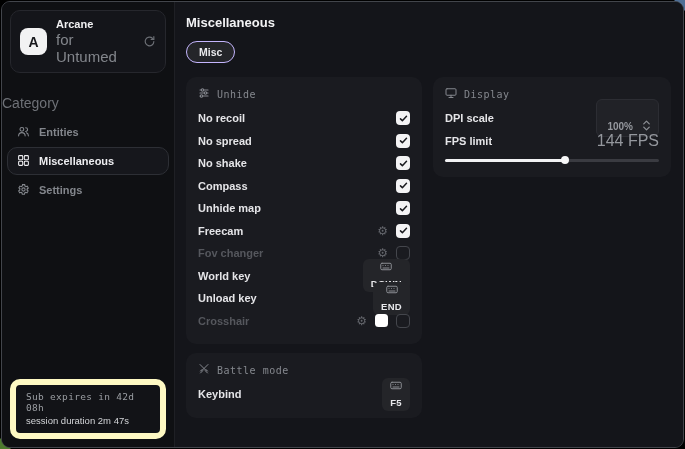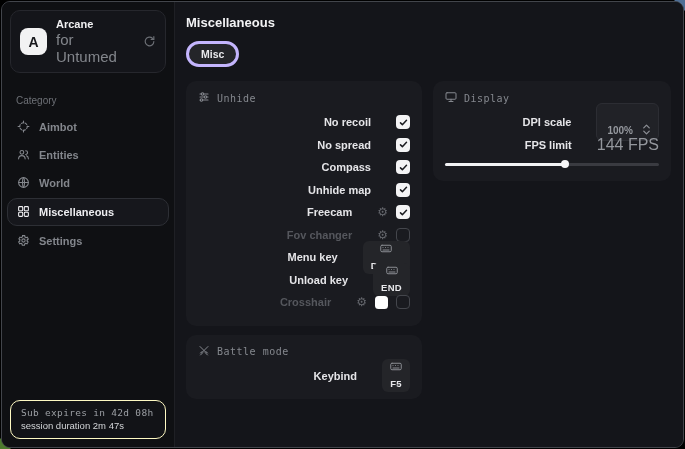--- a/index.html
+++ b/index.html
@@ -36,66 +36,66 @@
     width:27px; height:27px; border-radius:8px;
     background:#f2f2f3; color:#17181c;
     font-weight:bold; font-size:14px;
     display:flex; align-items:center; justify-content:center;
     flex:0 0 27px;
   }
   .logo-text { flex:1; line-height:1.15; }
   .logo-title { font-size:11px; font-weight:bold; color:#f0f0f2; }
   .logo-sub { font-size:15px; color:#83868c; }
   .icon-btn { color:#6b6e74; display:flex; align-items:center; }
-  .cat-label { font-size:10px; color:#6e7177; margin:14px 14px 7px; }
+  .cat-label { font-size:14px; color:#6e7177; margin:14px 0 7px; }
   .nav { display:flex; flex-direction:column; }
   .nav-item {
     height:26px; margin:1px 5px; padding:0 9px;
     display:flex; align-items:center; gap:9px;
     color:#83868c; font-size:11px; font-weight:600;
     border:1px solid transparent; border-radius:10px;
   }
   .nav-item svg { flex:0 0 13px; }
   .nav-item.active {
     color:#ededf0; background:#16171c;
     border-color:#2d2f35; height:28px;
   }
   .sidebar-spacer { flex:1; }
   .sub-card {
     margin:8px; padding:6px 10px 7px;
-    border:1px solid #fef9c3; border-radius:10px;
+    border:6px solid #fef9c3; border-radius:10px;
     background:#121317;
   }
   .sub-line1 { font-family:"DejaVu Sans Mono", monospace; font-size:9.5px; color:#9b9ea3; letter-spacing:0.3px; }
   .sub-line2 { font-size:9.5px; font-weight:normal; color:#d3d5d8; margin-top:2px; }
   
   .main { flex:1; padding:13px 14px 12px 11px; background:#14151a; }
   .page-title { font-size:13px; font-weight:bold; color:#f3f3f5; }
   .tabs { margin-top:11px; display:flex; gap:6px; }
   .tab {
-    background:#242529; border:3px solid #c4b5fd; border-radius:14px;
+    background:#242529; border:1px solid #c4b5fd; border-radius:14px;
     padding:4px 12px; font-size:10.5px; font-weight:600; color:#e9e9ec;
   }
   .columns { display:flex; gap:11px; margin-top:14px; align-items:flex-start; }
   .col { display:flex; flex-direction:column; gap:9px; }
   .col-left { width:236px; }
   .col-right { width:238px; }
   .panel {
     background:#1a1b20; border-radius:10px;
     padding:10px 12px 12px; width:100%;
   }
   .panel-head {
     display:flex; align-items:center; gap:7px;
     font-family:"DejaVu Sans Mono", monospace;
     font-size:10px; color:#85888e; letter-spacing:0.5px;
     margin-bottom:6px;
   }
   .panel-head svg { color:#85888e; }
   .row {
-    height:22.5px; display:flex; align-items:center; justify-content:flex-end;gap:25px;
+    height:22.5px; display:flex; align-items:center; justify-content:space-between;gap:25px;
   }
   .row-label { font-size:11px; font-weight:600; color:#e5e5e8; }
   .row.disabled .row-label { color:#55575d; }
   .controls { display:flex; align-items:center; gap:8px; }
   .gear { font-size:12px; color:#63656b; line-height:1; }
   .checkbox {
     width:14px; height:14px; border-radius:4px;
     display:flex; align-items:center; justify-content:center;
   }
   .checkbox.checked { background:#f4f4f5; }
@@ -140,53 +140,30 @@
         <svg width="13" height="13" viewBox="0 0 24 24" fill="none" stroke="currentColor" stroke-width="2.2" stroke-linecap="round">
           <path d="M20 12a8 8 0 1 1-2.3-5.7"></path>
             <path d="M20 3v5h-5"></path>
         </svg>
       </span>
     </div>
 
     <div class="cat-label">Category</div>
 
     <div class="nav">
-      <div class="nav-item">
-        <span>
-          <svg width="13" height="13" viewBox="0 0 24 24" fill="none" stroke="currentColor" stroke-width="2" stroke-linecap="round">
-            <circle cx="12" cy="12" r="7" stroke-dasharray="4 3"></circle>
-              <line x1="12" y1="2" x2="12" y2="5"></line>
-              <line x1="12" y1="19" x2="12" y2="22"></line>
-              <line x1="2" y1="12" x2="5" y2="12"></line>
-              <line x1="19" y1="12" x2="22" y2="12"></line>
-          </svg>
-        </span>
-        <span>Aimbot</span>
-      </div>
       <div class="nav-item">
         <span>
           <svg width="13" height="13" viewBox="0 0 24 24" fill="none" stroke="currentColor" stroke-width="2" stroke-linecap="round">
             <circle cx="9" cy="8" r="3.5"></circle>
               <path d="M3 20c0-3.3 2.7-6 6-6s6 2.7 6 6"></path>
               <path d="M16 5a3.5 3.5 0 0 1 0 7"></path>
               <path d="M17.5 14.5c2.1.8 3.5 2.9 3.5 5.5"></path>
           </svg>
         </span>
         <span>Entities</span>
-      </div>
-      <div class="nav-item">
-        <span>
-          <svg width="13" height="13" viewBox="0 0 24 24" fill="none" stroke="currentColor" stroke-width="2" stroke-linecap="round">
-            <circle cx="12" cy="12" r="9"></circle>
-              <line x1="3" y1="12" x2="21" y2="12"></line>
-              <path d="M12 3c2.5 2.5 2.5 15.5 0 18"></path>
-              <path d="M12 3c-2.5 2.5-2.5 15.5 0 18"></path>
-          </svg>
-        </span>
-        <span>World</span>
       </div>
       <div class="nav-item active">
         <span>
           <svg width="13" height="13" viewBox="0 0 24 24" fill="none" stroke="currentColor" stroke-width="2" stroke-linecap="round">
             <rect x="3" y="3" width="7.5" height="7.5" rx="1.5"></rect>
               <rect x="13.5" y="3" width="7.5" height="7.5" rx="1.5"></rect>
               <rect x="3" y="13.5" width="7.5" height="7.5" rx="1.5"></rect>
               <rect x="13.5" y="13.5" width="7.5" height="7.5" rx="1.5"></rect>
           </svg>
         </span>
@@ -252,20 +229,30 @@
             <span class="row-label">No spread</span>
             <div class="controls">
                 <span class="checkbox checked">
                   <svg width="9" height="9" viewBox="0 0 24 24" fill="none" stroke="#1b1c20" stroke-width="4" stroke-linecap="round" stroke-linejoin="round">
                     <polyline points="4 13 9 18 20 6"></polyline>
                   </svg>
                 </span>
               </div>
           </div>
           <div class="row">
+            <span class="row-label">No shake</span>
+            <div class="controls">
+                <span class="checkbox checked">
+                  <svg width="9" height="9" viewBox="0 0 24 24" fill="none" stroke="#1b1c20" stroke-width="4" stroke-linecap="round" stroke-linejoin="round">
+                    <polyline points="4 13 9 18 20 6"></polyline>
+                  </svg>
+                </span>
+              </div>
+          </div>
+          <div class="row">
             <span class="row-label">Compass</span>
             <div class="controls">
                 <span class="checkbox checked">
                   <svg width="9" height="9" viewBox="0 0 24 24" fill="none" stroke="#1b1c20" stroke-width="4" stroke-linecap="round" stroke-linejoin="round">
                     <polyline points="4 13 9 18 20 6"></polyline>
                   </svg>
                 </span>
               </div>
           </div>
           <div class="row">
@@ -290,21 +277,21 @@
             </div>
           </div>
           <div class="row disabled">
             <span class="row-label">Fov changer</span>
             <div class="controls">
               <span class="gear">⚙</span>
               <span class="checkbox unchecked"></span>
             </div>
           </div>
           <div class="row">
-            <span class="row-label">Menu key</span>
+            <span class="row-label">World key</span>
             <div class="controls">
               <span class="keypill">
                 <span><svg width="12" height="9" viewBox="0 0 24 16" fill="none" stroke="currentColor" stroke-width="2" stroke-linecap="round">
                       <rect x="1.5" y="1.5" width="21" height="13" rx="2.5"></rect>
                       <line x1="6" y1="11" x2="18" y2="11"></line>
                       <line x1="6" y1="6" x2="6.01" y2="6"></line>
                       <line x1="11" y1="6" x2="11.01" y2="6"></line>
                       <line x1="16" y1="6" x2="16.01" y2="6"></line>
                     </svg></span>
                 <span>DOWN</span>

